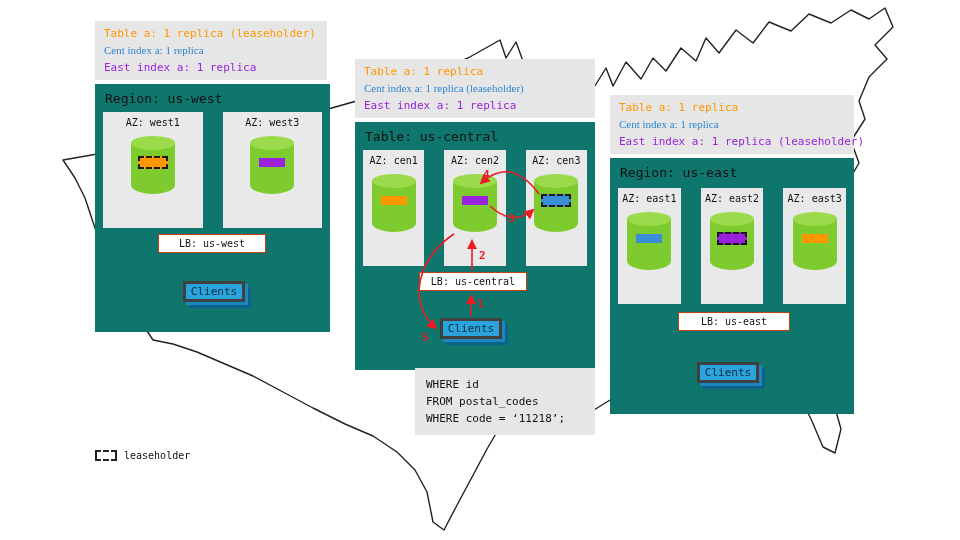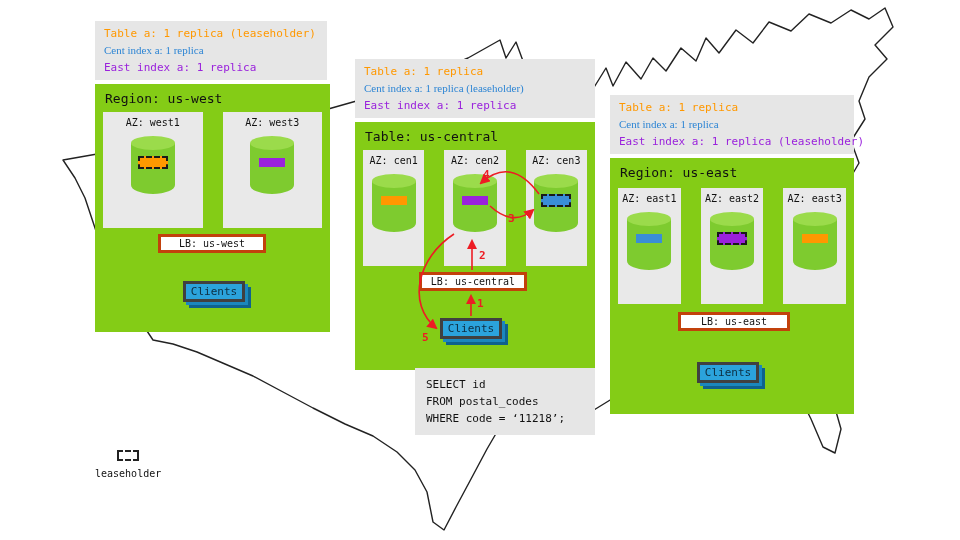--- a/index.html
+++ b/index.html
@@ -13,57 +13,57 @@
   .arrow-svg { z-index:3; pointer-events:none; }
 
   .note-box {
     position:absolute; background:#e6e6e6; padding:4px 9px;
     font-size:11px; line-height:17px; z-index:1; white-space:nowrap;
   }
   .c-orange { color:#ff9800; }
   .c-blue   { color:#2d85d4;font-family:Liberation Serif, serif; }
   .c-purple { color:#9a22dc; }
 
-  .panel { position:absolute; background:#84cc16; z-index:1; }
+  .panel { position:absolute; background:#0f766e; z-index:1; }
   .panel-title { position:absolute; left:10px; top:7px; font-size:13px; color:#111; }
 
   .az-row { position:absolute; display:flex; gap:20px; }
   .az { flex:1; background:#e9e9e9; display:flex; flex-direction:column; align-items:center; }
   .az-label { font-size:10px; padding:5px 0 2px; color:#111; }
 
   .cyl { position:relative; width:44px; height:58px; margin-top:6px; }
   .cyl-body { position:absolute; left:0; top:7px; width:44px; height:51px;
     background:#7ecb2f; border-radius:0 0 22px 22px / 0 0 9px 9px; }
   .cyl-top { position:absolute; left:0; top:0; width:44px; height:14px;
     background:#9bdb4b; border-radius:50%; }
   .bar { position:absolute; left:9px; top:22px; width:26px; height:9px; }
   .bar.lh { left:7px; top:20px; width:30px; height:13px; border:2px dashed #1a1a1a; }
   .bar-orange { background:#ff9800; }
   .bar-blue   { background:#3a8ed6; }
   .bar-purple { background:#9a22dc; }
 
-  .lb { position:absolute; background:#ffffff; border:3px solid #c2410c;
+  .lb { position:absolute; background:#ffffff; border:1px solid #c2410c;
     font-size:10px; display:flex; align-items:center; justify-content:center; }
 
   .clients {
     position:absolute; width:62px; height:21px; background:#2ba3dc;
     border:3px solid #404040; display:flex; align-items:center; justify-content:center;
     font-size:11px; color:#0d2d40;
     box-shadow:3px 3px 0 #1b87bd, 6px 6px 0 #0f628d;
   }
 
   .step { position:absolute; color:#ed1c24; font-size:11px; font-weight:bold; z-index:4; }
 
   .sql-box {
     position:absolute; left:415px; top:368px; width:180px;
     background:#e6e6e6; padding:8px 11px; font-size:11px; line-height:17px; z-index:1;
   }
 
   .map-legend { position:absolute; left:95px; top:450px; display:flex;
-    align-items:center; gap:7px; font-size:10px; z-index:1;flex-direction:column; }
+    align-items:center; gap:7px; font-size:10px; z-index:1; }
   .lh-swatch { width:22px; height:11px; background:#fff; border:2px dashed #222; }
 </style>
 </head>
 <body>
 
 <div class="canvas">
 
   <svg class="layer map-svg" width="960" height="540" viewBox="0 0 960 540">
     <path fill="none" stroke="#222" stroke-width="1.4" stroke-linejoin="round" d="M 63,160 L 120,150 L 180,140 L 240,129 L 300,117 L 360,100 L 420,79 L 468,58 L 500,40
          L 506,58 L 516,42 L 523,61 L 513,76 L 529,89 L 541,70 L 549,91 L 561,72 L 573,93 L 586,70
@@ -179,21 +179,21 @@
           <div class="cyl-top"></div>
           <div class="bar bar-orange"></div>
         </div>
       </div>
     </div>
     <div class="lb" style="left:68px; top:154px; width:112px; height:19px">LB: us-east</div>
     <div class="clients" style="left:87px; top:204px">Clients</div>
   </div>
 
   <div class="sql-box">
-    <div>SELECT id</div>
+    <div>WHERE id</div>
     <div>FROM postal_codes</div>
     <div>WHERE code = ‘11218’;</div>
   </div>
 
   <div class="map-legend">
     <span class="lh-swatch"></span>
     <span>leaseholder</span>
   </div>
 
   <svg class="layer arrow-svg" width="960" height="540" viewBox="0 0 960 540">

